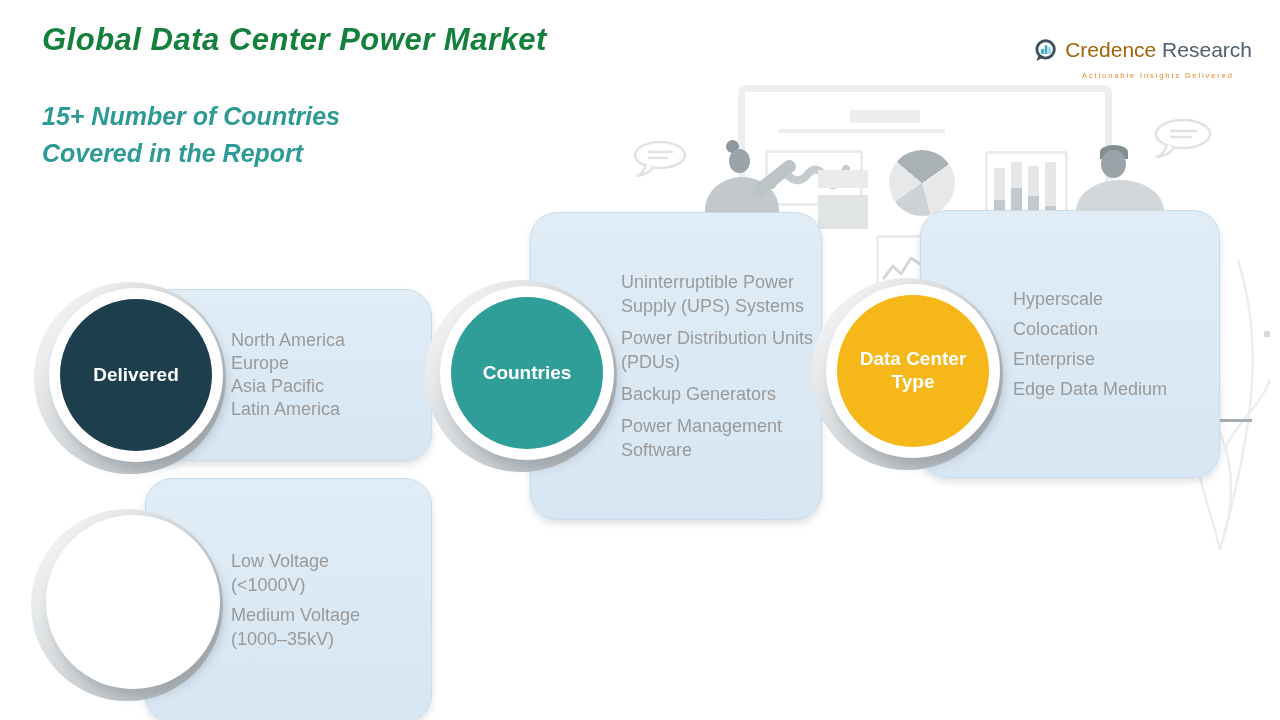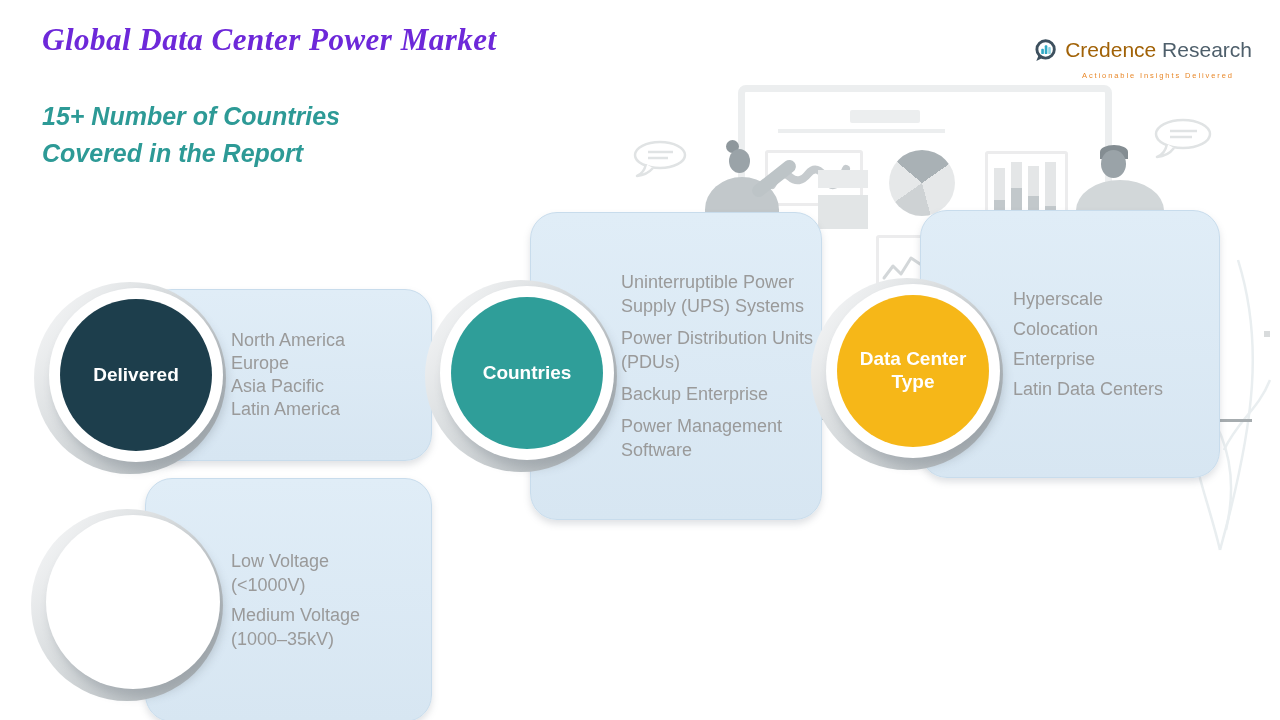--- a/index.html
+++ b/index.html
@@ -6,21 +6,21 @@
   html,body { width:1280px; height:720px; }
   body {
     position:relative; overflow:hidden; background:#ffffff;
     font-family:"Liberation Sans", sans-serif;
   }
 
   
   .title {
     position:absolute; left:42px; top:22px;
     font-size:31px; font-weight:700; font-style:italic;
-    color:#6d28d9; letter-spacing:.5px;font-family:Liberation Serif, serif;
+    color:#15803d; letter-spacing:.5px;
   }
   .subtitle {
     position:absolute; left:42px; top:98px;
     font-size:25px; font-weight:700; font-style:italic;
     color:#2d9a96; line-height:37px;
   }
 
   
   .logo { position:absolute; right:28px; top:30px; width:218px; }
   .logo-row { display:flex; align-items:center; gap:8px; }
@@ -214,28 +214,28 @@
 
 <div class="card" id="card-regional">
     <div class="item">North America</div>
     <div class="item">Europe</div>
     <div class="item">Asia Pacific</div>
     <div class="item">Latin America</div>
   </div>
 <div class="card" id="card-component">
     <div class="item">Uninterruptible Power Supply (UPS) Systems</div>
     <div class="item">Power Distribution Units (PDUs)</div>
-    <div class="item">Backup Enterprise</div>
+    <div class="item">Backup Generators</div>
     <div class="item">Power Management Software</div>
   </div>
 <div class="card" id="card-dct">
     <div class="item">Hyperscale</div>
     <div class="item">Colocation</div>
     <div class="item">Enterprise</div>
-    <div class="item">Latin Data Centers</div>
+    <div class="item">Edge Data Medium</div>
   </div>
 <div class="card" id="card-voltage">
     <div class="item">Low Voltage (&lt;1000V)</div>
     <div class="item">Medium Voltage (1000–35kV)</div>
   </div>
 
 <div class="circle" id="circle-regional">
   <div class="shadow"></div>
   <div class="ring"></div>
   <div class="core" style="background-color: rgb(29, 62, 76);">Delivered</div>

